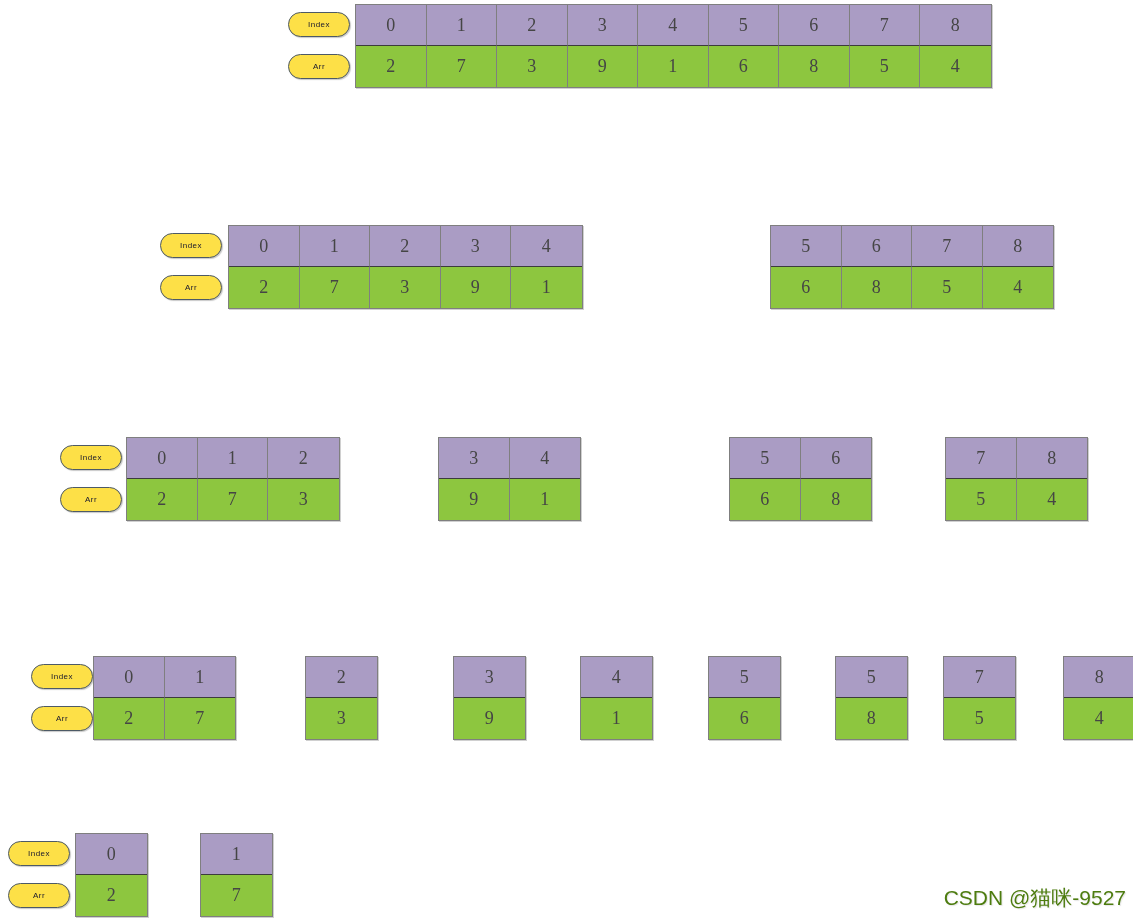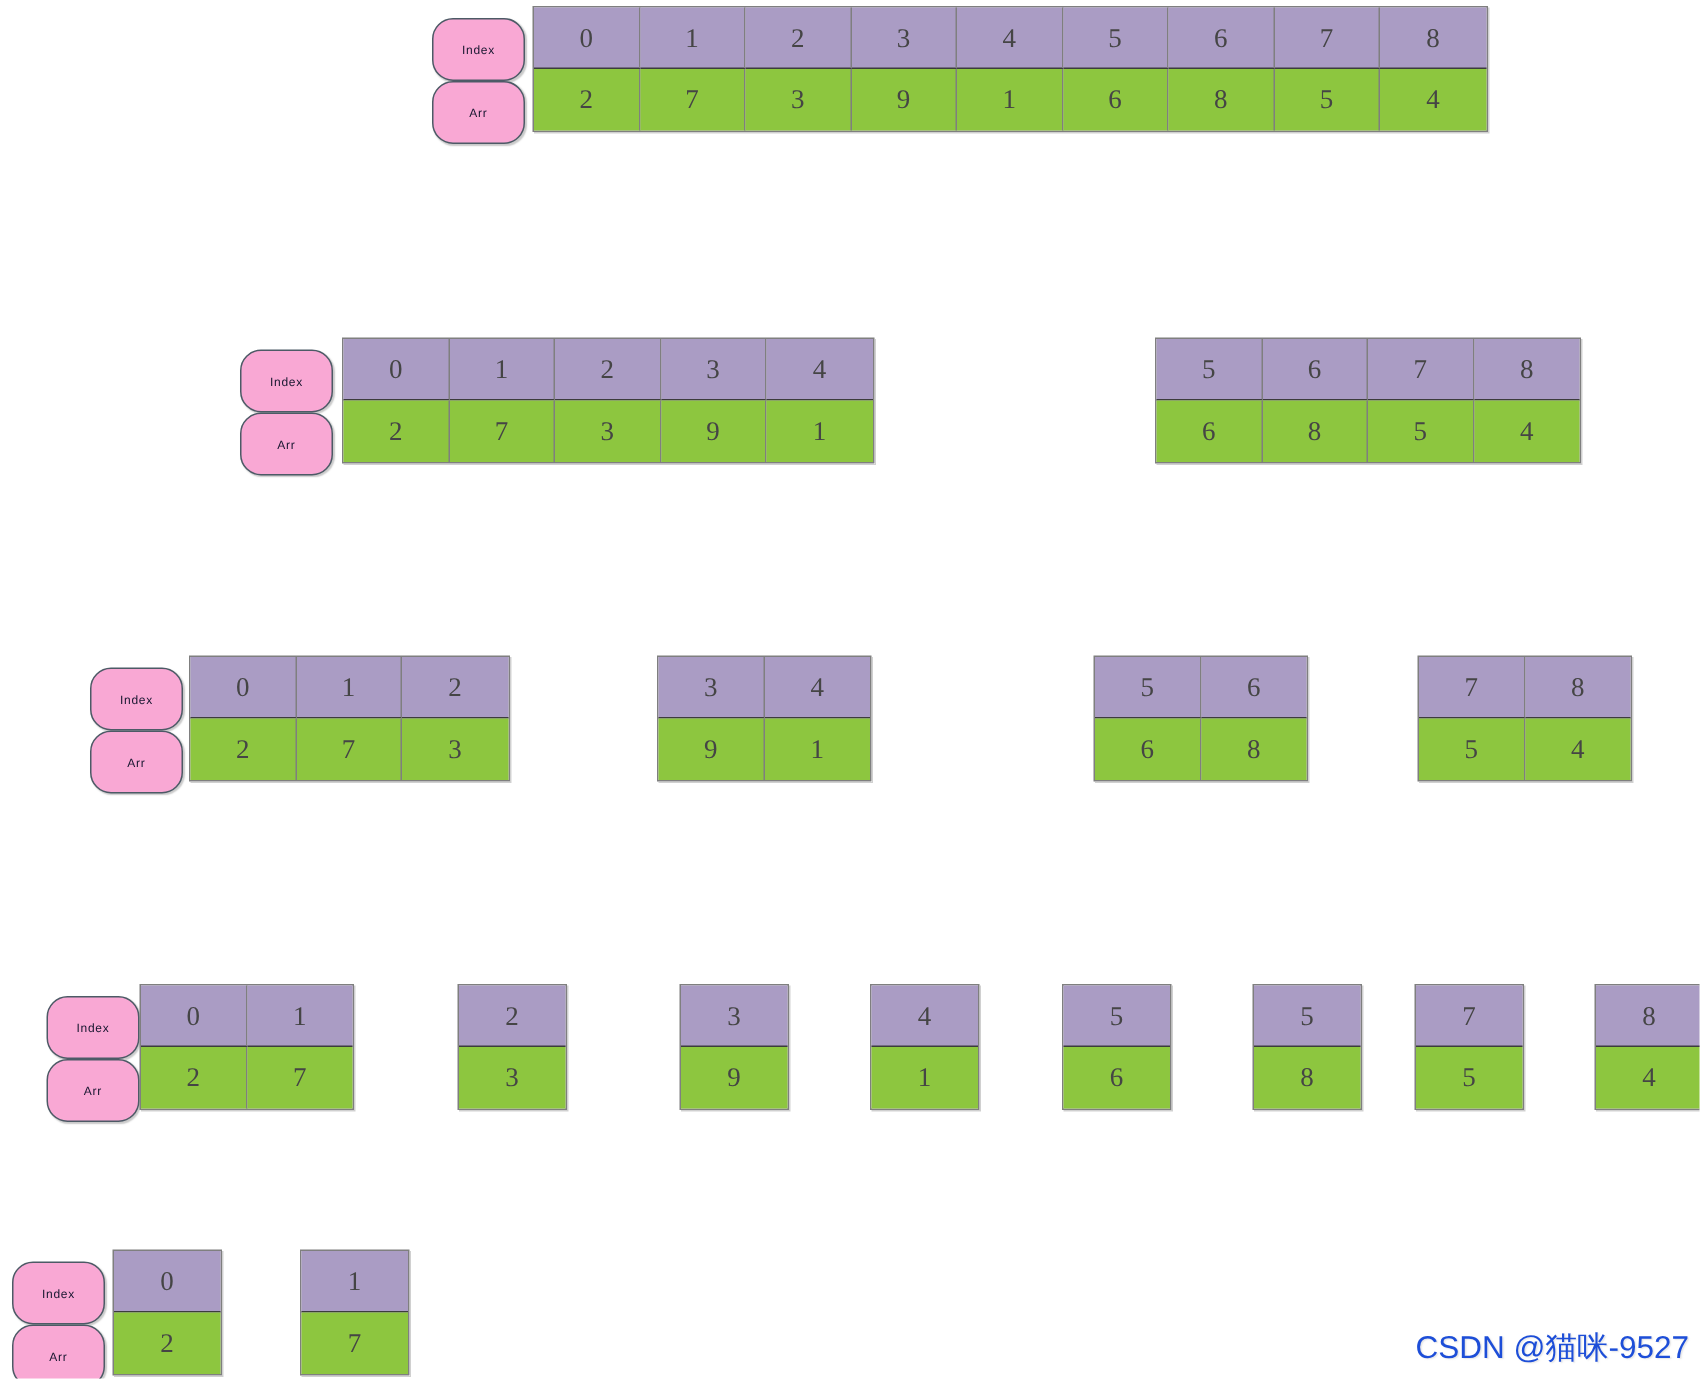--- a/index.html
+++ b/index.html
@@ -44,39 +44,39 @@
   .cell.index {
     background: #aa9cc4;
     border-bottom: 1.5px solid #3c3c3c;
   }
   .cell.arr {
     background: #8dc63f;
   }
   .pill {
     position: absolute;
     width: 62px;
-    height: 42px;
-    background: #f9a8d4;
+    height: 25px;
+    background: #fde047;
     border: 1.5px solid #4d5a66;
     border-radius: 14px;
     box-sizing: border-box;
     display: flex;
     align-items: center;
     justify-content: center;
     font-size: 8px;
     color: #15152e;
     letter-spacing: 0.5px;
     box-shadow: 1px 1px 1px rgba(120,120,120,0.4);
   }
   #watermark {
     position: absolute;
     right: 7px;
     top: 884px;
     font-size: 21px;
-    color: #1d4ed8;
+    color: #4d7c0f;
     text-shadow: 1px 1px 1px rgba(180,180,180,0.35);
     white-space: nowrap;
   }
 </style>
 </head>
 <body>
 
 <div id="diagram-root">
     <div class="pill" style="left: 288px; top: 12px;">Index</div>
     <div class="pill" style="left: 288px; top: 54px;">Arr</div>

